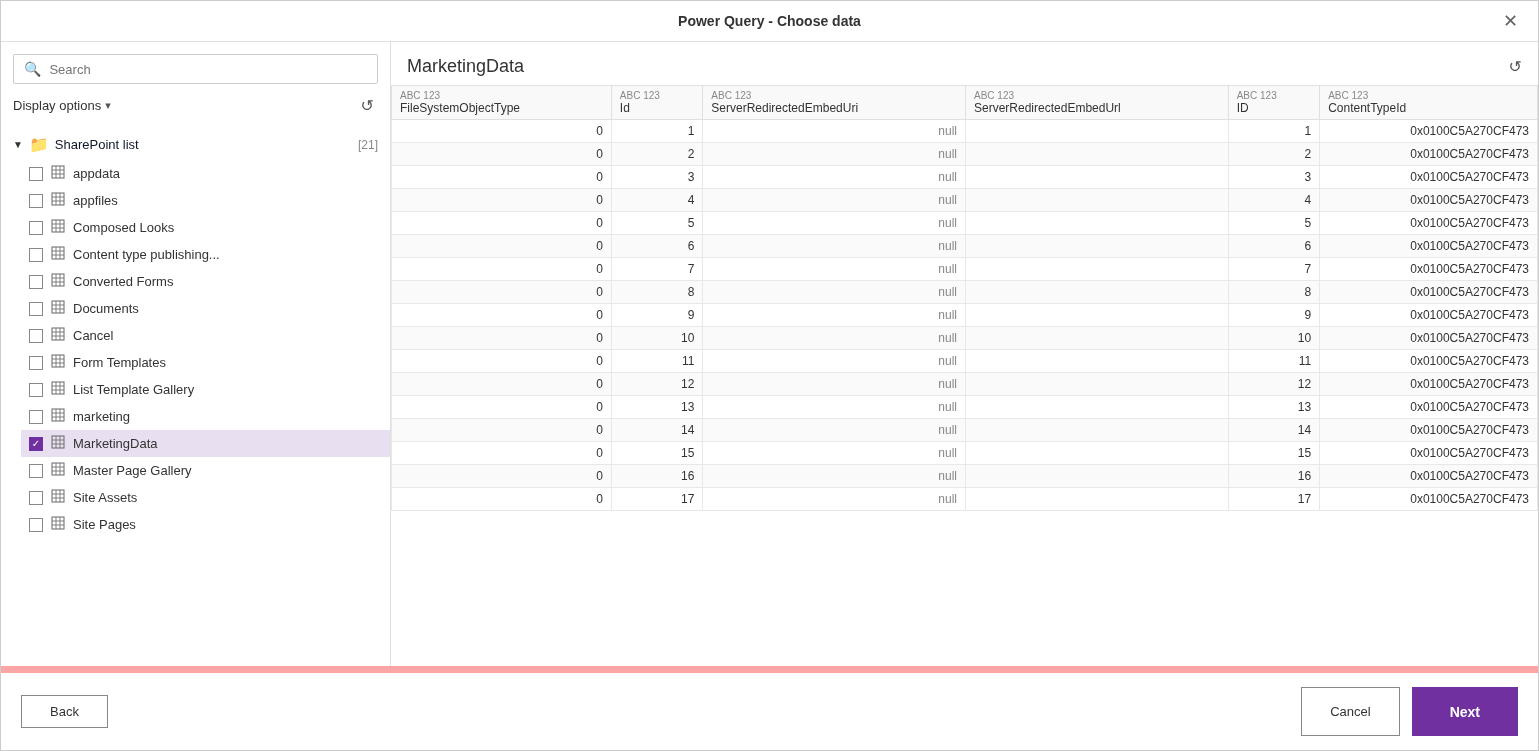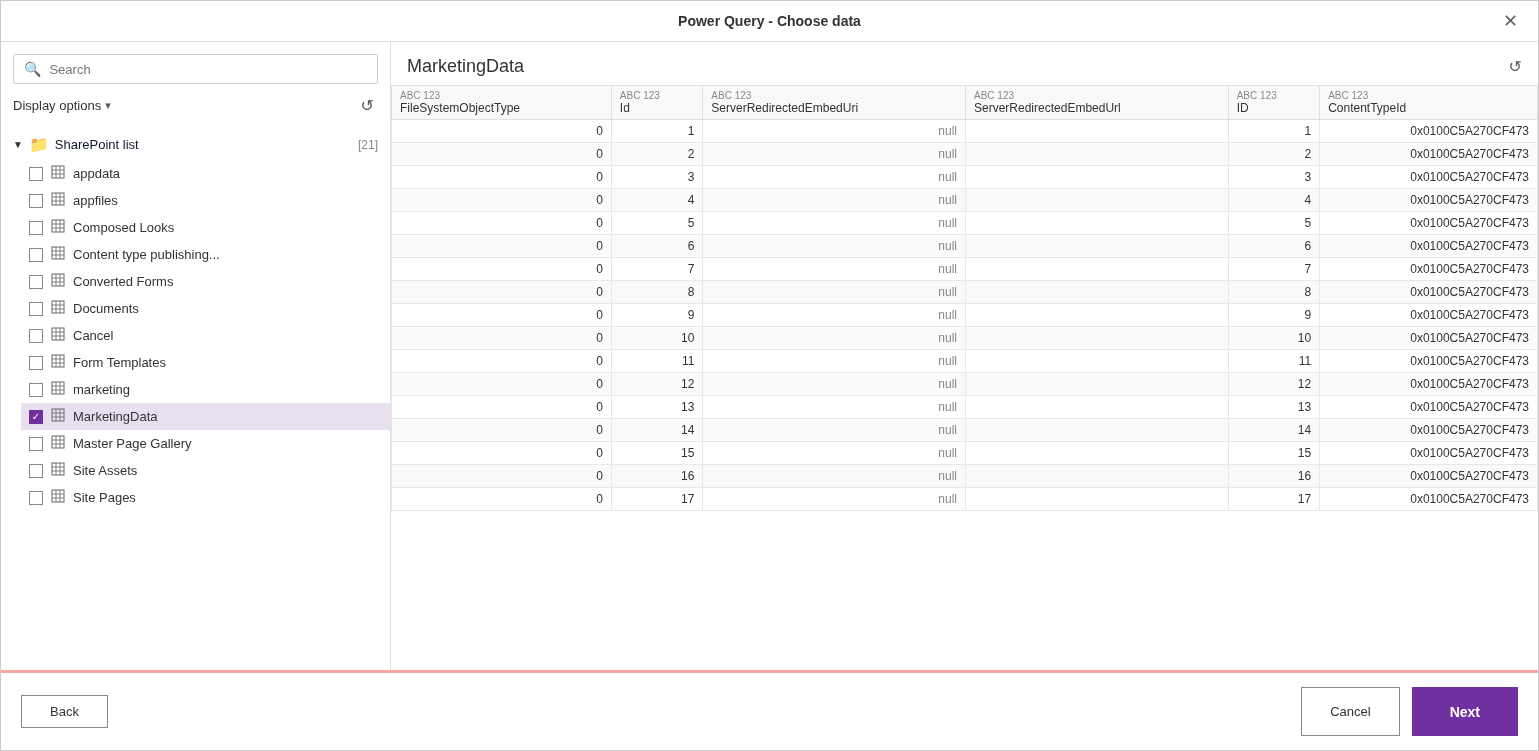--- a/index.html
+++ b/index.html
@@ -237,21 +237,21 @@
       text-align: right;
     }
     .data-table td.null-val { color: #888; text-align: right; }
     .data-table tr:nth-child(even) td { background: #fafafa; }
     
     .footer {
       display: flex;
       align-items: center;
       justify-content: space-between;
       padding: 14px 20px;
-      border-top: 3px solid #fca5a5;
+      border-top: 7px solid #fca5a5;
       background: #fff;
     }
     .back-btn {
       padding: 8px 28px;
       border: 1px solid #888;
       background: #fff;
       cursor: pointer;
       font-size: 13px;
       color: #333;
       font-weight: 500;
@@ -411,20 +411,31 @@
             </div>
             <div class="tree-item">
               <div class="checkbox"></div>
               <span style="color: rgb(85, 85, 85); font-size: 13px;"><svg width="14" height="14" viewBox="0 0 14 14" fill="none">
       <rect x="1" y="1" width="12" height="12" rx="0" stroke="#666" stroke-width="1" fill="none"></rect>
       <line x1="1" y1="5" x2="13" y2="5" stroke="#666" stroke-width="0.8"></line>
       <line x1="1" y1="9" x2="13" y2="9" stroke="#666" stroke-width="0.8"></line>
       <line x1="5" y1="1" x2="5" y2="13" stroke="#666" stroke-width="0.8"></line>
       <line x1="9" y1="1" x2="9" y2="13" stroke="#666" stroke-width="0.8"></line>
     </svg></span>
+              <span>List Template Gallery</span>
+            </div>
+            <div class="tree-item">
+              <div class="checkbox"></div>
+              <span style="color: rgb(85, 85, 85); font-size: 13px;"><svg width="14" height="14" viewBox="0 0 14 14" fill="none">
+      <rect x="1" y="1" width="12" height="12" rx="0" stroke="#666" stroke-width="1" fill="none"></rect>
+      <line x1="1" y1="5" x2="13" y2="5" stroke="#666" stroke-width="0.8"></line>
+      <line x1="1" y1="9" x2="13" y2="9" stroke="#666" stroke-width="0.8"></line>
+      <line x1="5" y1="1" x2="5" y2="13" stroke="#666" stroke-width="0.8"></line>
+      <line x1="9" y1="1" x2="9" y2="13" stroke="#666" stroke-width="0.8"></line>
+    </svg></span>
               <span>marketing</span>
             </div>
             <div class="tree-item selected">
               <div class="checkbox checked"></div>
               <span style="color: rgb(85, 85, 85); font-size: 13px;"><svg width="14" height="14" viewBox="0 0 14 14" fill="none">
       <rect x="1" y="1" width="12" height="12" rx="0" stroke="#666" stroke-width="1" fill="none"></rect>
       <line x1="1" y1="5" x2="13" y2="5" stroke="#666" stroke-width="0.8"></line>
       <line x1="1" y1="9" x2="13" y2="9" stroke="#666" stroke-width="0.8"></line>
       <line x1="5" y1="1" x2="5" y2="13" stroke="#666" stroke-width="0.8"></line>
       <line x1="9" y1="1" x2="9" y2="13" stroke="#666" stroke-width="0.8"></line>

